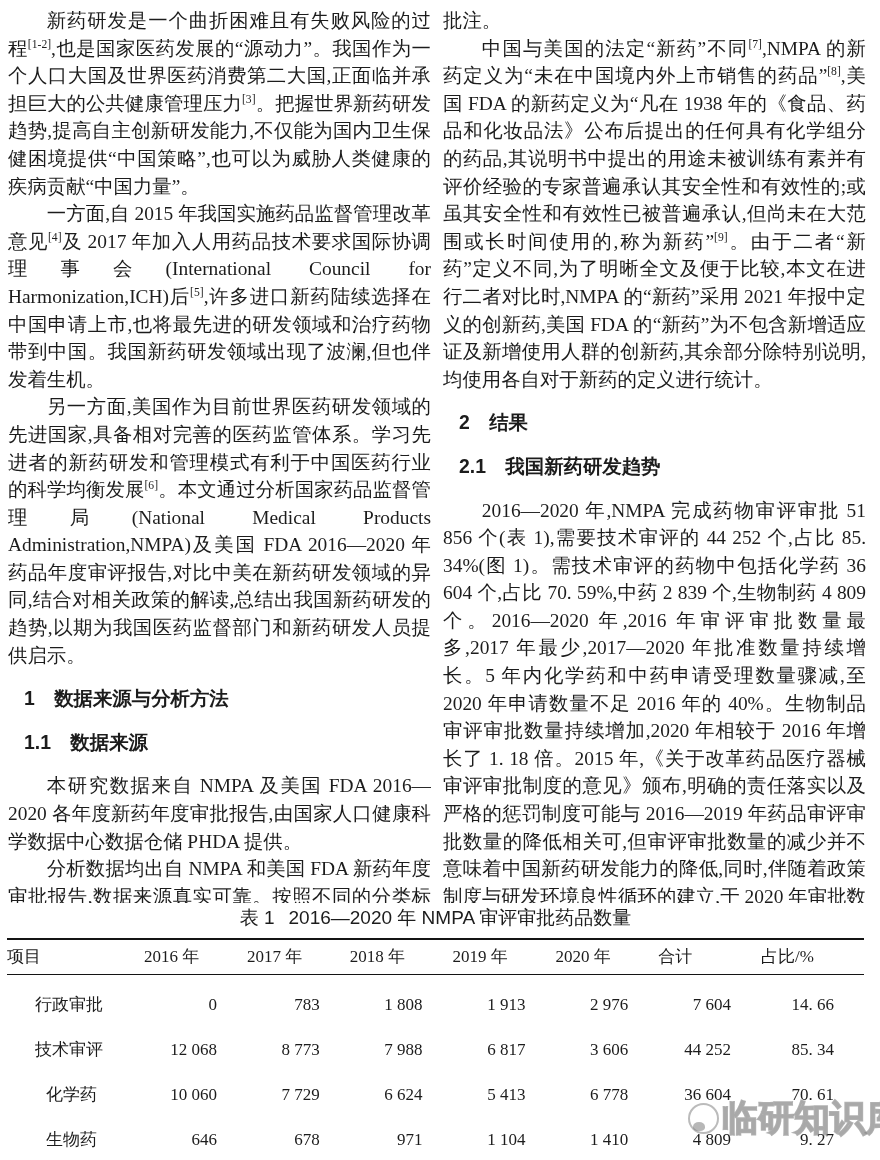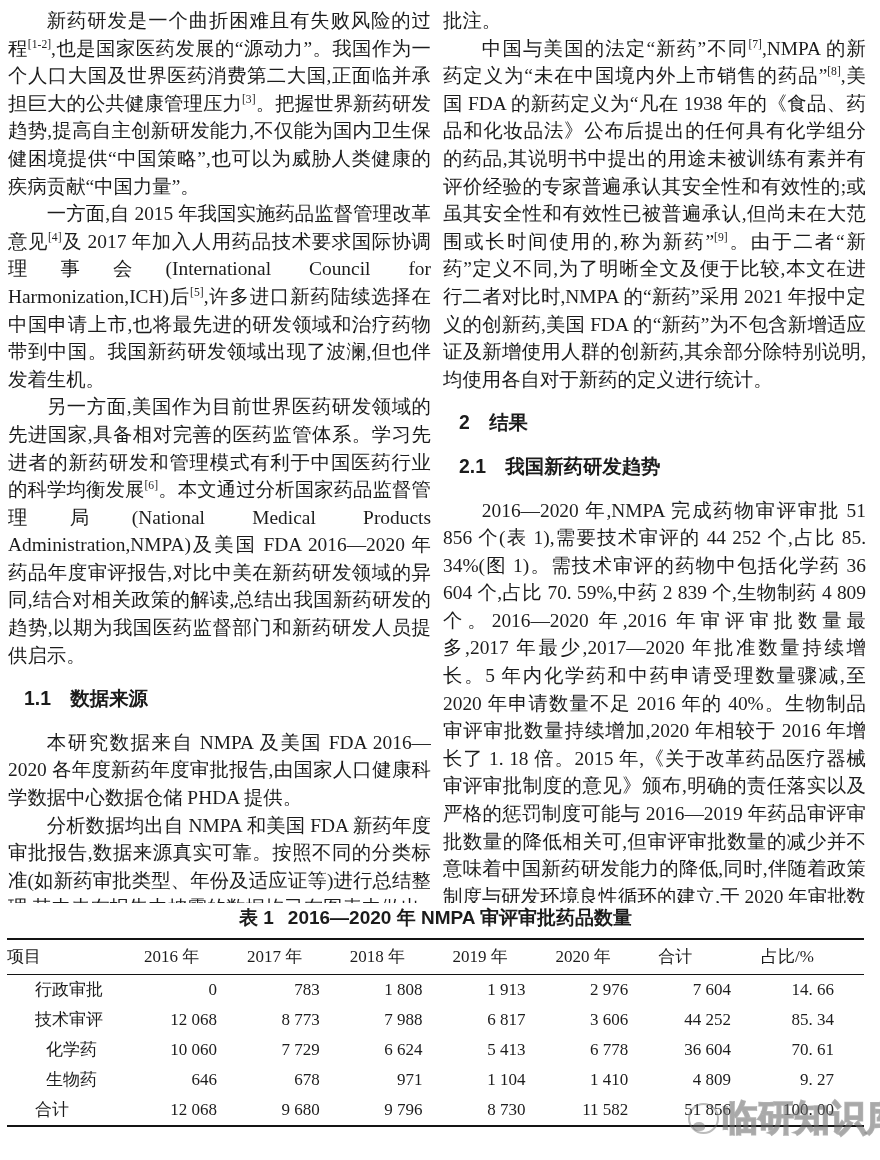--- a/index.html
+++ b/index.html
@@ -8,27 +8,27 @@
   .page{position:relative;width:880px;height:1160px;}
   .columns{display:flex;gap:12px;padding:7px 6px 0 8px;height:896px;overflow:hidden;}
   .col{width:423px;flex:0 0 423px;}
   .col p{margin:0;font-size:19.4px;line-height:27.6px;text-align:justify;text-justify:inter-character;}
   .col p.indent{text-indent:2em;}
   .col .hd{margin:16px;font-size:19.4px;line-height:27.6px;font-weight:700;
            font-family:"Liberation Sans","DejaVu Sans",sans-serif;text-align:left;}
   sup{font-size:0.60em;line-height:0;vertical-align:super;}
 
   .table-block{margin:2px 16px 0 7px;}
-  .tcaption{text-align:center;font-size:19px;font-weight:700;margin:0 0 7px 0;
+  .tcaption{text-align:center;font-size:19px;font-weight:400;margin:0 0 7px 0;
             font-family:"Liberation Sans","DejaVu Sans",sans-serif;}
   .tcaption .cap-label{margin-right:14px;}
   table{width:100%;border-collapse:collapse;border-top:2.5px solid #141414;
         border-bottom:2.5px solid #141414;font-size:17px;table-layout:fixed;}
   thead th{border-bottom:1.6px solid #141414;font-weight:400;text-align:left;padding:5px 0 6px;}
-  tbody td{padding:3px 0 4px;}
+  tbody td{padding:18px 0 4px;}
   td.num{text-align:right;padding-right:30px;}
   td.rowlabel{text-align:left;padding-left:28px;}
   tr.sub td.rowlabel{padding-left:39px;}
 
   .watermark{position:absolute;left:688px;top:1094px;width:190px;height:48px;
              display:flex;align-items:center;opacity:0.85;pointer-events:none;}
   .wm-logo{display:inline-block;width:27px;height:27px;border:2.5px solid rgba(110,110,110,0.55);
            border-radius:50%;position:relative;flex:0 0 27px;margin-right:3px;}
   .wm-logo::after{content:"";position:absolute;left:3px;bottom:1px;width:12px;height:9px;
            background:rgba(100,100,100,0.55);border-radius:50% 50% 40% 40%;}
@@ -39,20 +39,21 @@
 </head>
 <body>
 
 <div class="page">
   <div class="columns">
 
     <div class="col">
       <p class="indent">新药研发是一个曲折困难且有失败风险的过程<sup>[1-2]</sup>,也是国家医药发展的“源动力”。我国作为一个人口大国及世界医药消费第二大国,正面临并承担巨大的公共健康管理压力<sup>[3]</sup>。把握世界新药研发趋势,提高自主创新研发能力,不仅能为国内卫生保健困境提供“中国策略”,也可以为威胁人类健康的疾病贡献“中国力量”。</p>
       <p class="indent">一方面,自 2015 年我国实施药品监督管理改革意见<sup>[4]</sup>及 2017 年加入人用药品技术要求国际协调理事会(International Council for Harmonization,ICH)后<sup>[5]</sup>,许多进口新药陆续选择在中国申请上市,也将最先进的研发领域和治疗药物带到中国。我国新药研发领域出现了波澜,但也伴发着生机。</p>
       <p class="indent">另一方面,美国作为目前世界医药研发领域的先进国家,具备相对完善的医药监管体系。学习先进者的新药研发和管理模式有利于中国医药行业的科学均衡发展<sup>[6]</sup>。本文通过分析国家药品监督管理局(National Medical Products Administration,NMPA)及美国 FDA 2016—2020 年药品年度审评报告,对比中美在新药研发领域的异同,结合对相关政策的解读,总结出我国新药研发的趋势,以期为我国医药监督部门和新药研发人员提供启示。</p>
+      <p class="hd">1　数据来源与分析方法</p>
       <p class="hd">1.1　数据来源</p>
       <p class="indent">本研究数据来自 NMPA 及美国 FDA 2016—2020 各年度新药年度审批报告,由国家人口健康科学数据中心数据仓储 PHDA 提供。</p>
       <p class="indent">分析数据均出自 NMPA 和美国 FDA 新药年度审批报告,数据来源真实可靠。按照不同的分类标准(如新药审批类型、年份及适应证等)进行总结整理,其中未在报告中披露的数据均已在图表中做出</p>
     </div>
 
     <div class="col">
       <p>批注。</p>
       <p class="indent">中国与美国的法定“新药”不同<sup>[7]</sup>,NMPA 的新药定义为“未在中国境内外上市销售的药品”<sup>[8]</sup>,美国 FDA 的新药定义为“凡在 1938 年的《食品、药品和化妆品法》公布后提出的任何具有化学组分的药品,其说明书中提出的用途未被训练有素并有评价经验的专家普遍承认其安全性和有效性的;或虽其安全性和有效性已被普遍承认,但尚未在大范围或长时间使用的,称为新药”<sup>[9]</sup>。由于二者“新药”定义不同,为了明晰全文及便于比较,本文在进行二者对比时,NMPA 的“新药”采用 2021 年报中定义的创新药,美国 FDA 的“新药”为不包含新增适应证及新增使用人群的创新药,其余部分除特别说明,均使用各自对于新药的定义进行统计。</p>
       <p class="hd">2　结果</p>
       <p class="hd">2.1　我国新药研发趋势</p>

